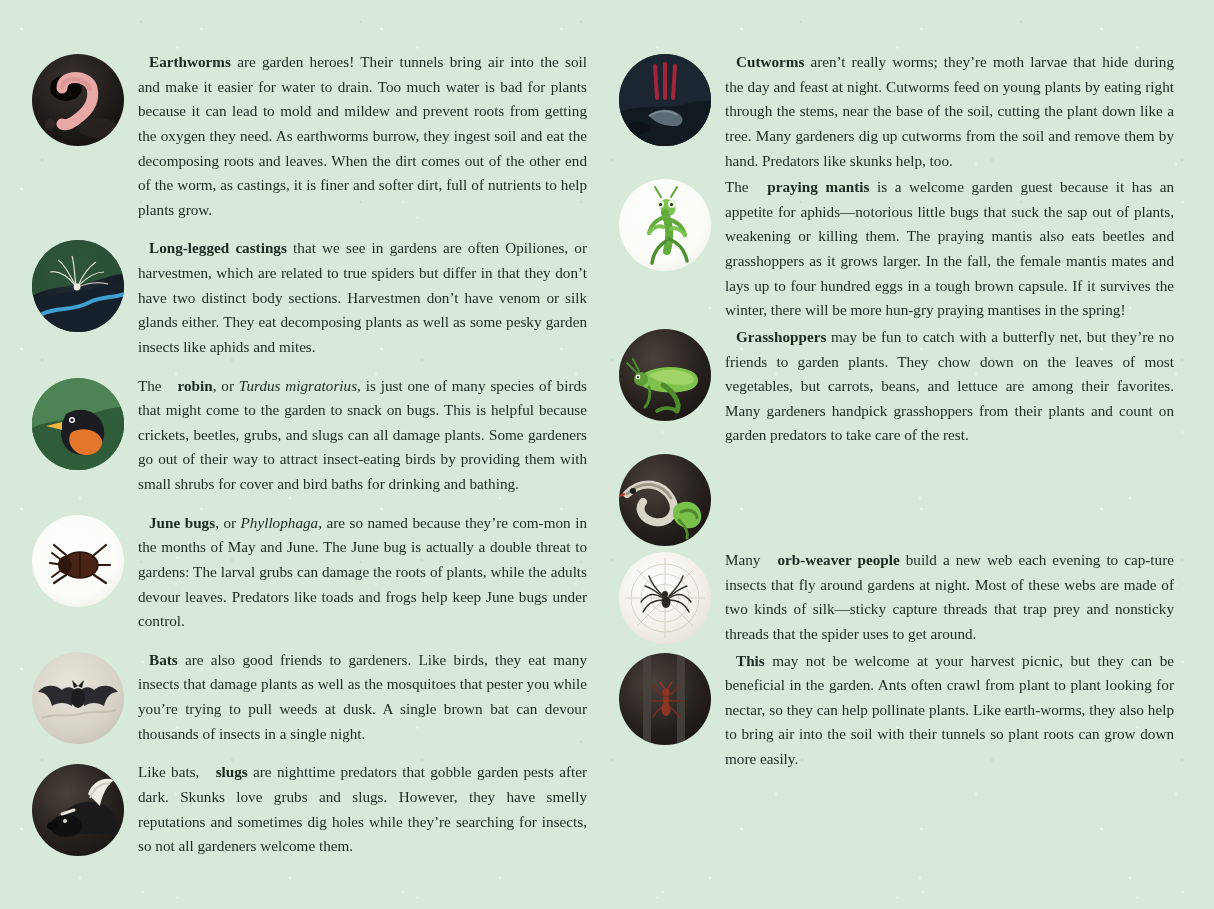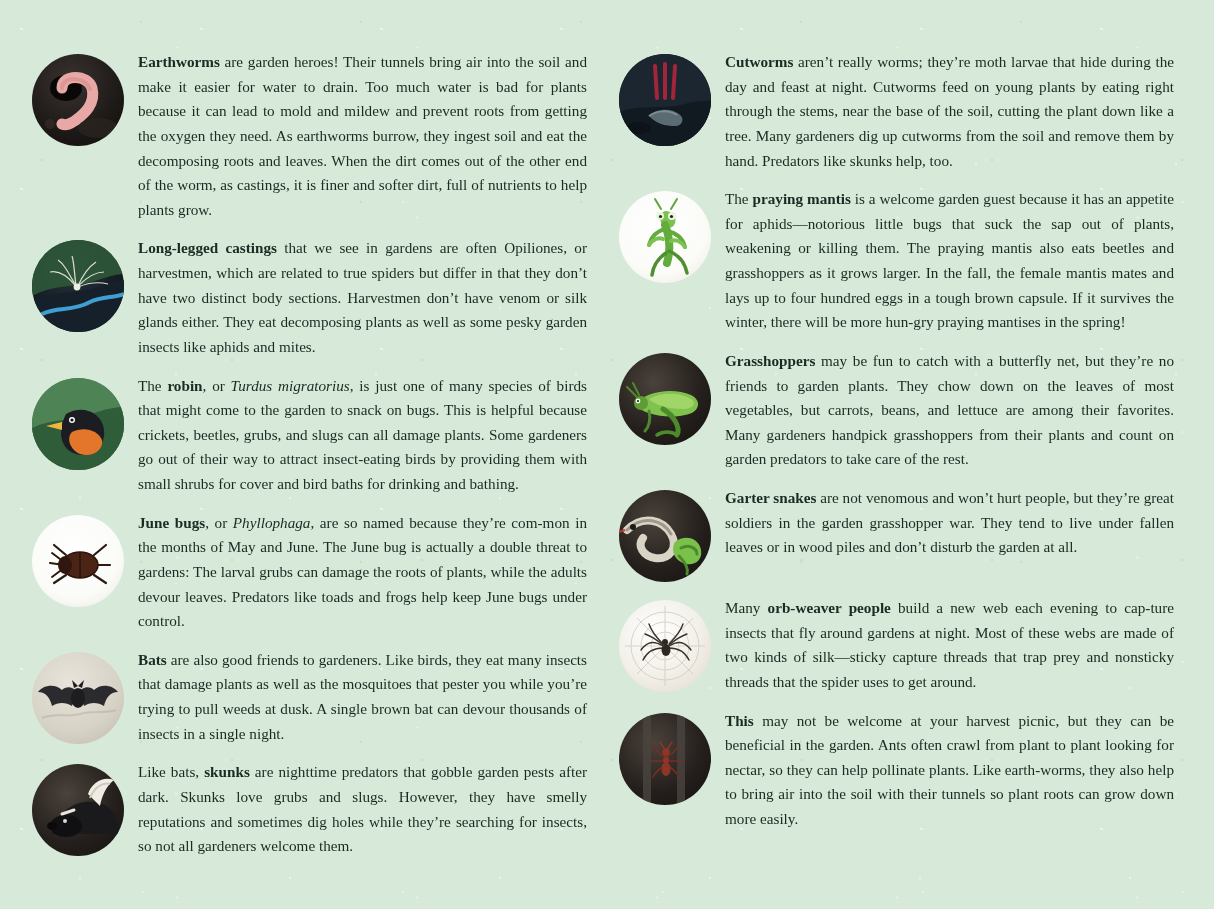--- a/index.html
+++ b/index.html
@@ -63,20 +63,21 @@
     font-size: 15.2px;
     line-height: 1.62;
     text-align: justify;
     text-justify: inter-word;
     hyphens: manual;
     flex: 1 1 auto;
     padding-top: 2px;
   }
   .entry-text b {
     font-weight: 700;
+    margin-left: 11px;
   }
   .entry-text i {
     font-style: italic;
   }
   
   .disc-dark   { background: radial-gradient(circle at 38% 32%, #4a423b 0%, #241f1c 58%, #14110f 100%); }
   .disc-soil   { background: radial-gradient(circle at 42% 30%, #3a3330 0%, #1d1917 60%, #100d0c 100%); }
   .disc-night  { background: radial-gradient(circle at 45% 35%, #26313a 0%, #121a20 65%, #0b1015 100%); }
   .disc-pale   { background: radial-gradient(circle at 40% 35%, #ffffff 0%, #f2efe8 55%, #ded8cd 100%); }
   .disc-white  { background: radial-gradient(circle at 45% 40%, #ffffff 0%, #fbfbf8 60%, #e9e7df 100%); }
@@ -181,25 +182,25 @@
         <svg viewBox="0 0 92 92">
           <path d="M20 70 C26 46 44 36 62 38 C80 40 88 54 86 70 Z" fill="#1a1a1d"></path>
           <path d="M56 30 C60 18 72 12 82 16 C74 22 70 32 68 42 C64 38 60 34 56 30 Z" fill="#efece3"></path>
           <path d="M58 34 C62 24 70 18 78 20" stroke="#cfc9bd" stroke-width="2" fill="none"></path>
           <ellipse cx="34" cy="62" rx="16" ry="11" fill="#101013"></ellipse>
           <ellipse cx="20" cy="62" rx="5" ry="4" fill="#0a0a0c"></ellipse>
           <path d="M30 50 L42 46" stroke="#e9e6dc" stroke-width="3" stroke-linecap="round"></path>
           <circle cx="33" cy="57" r="2" fill="#dcd8cd"></circle>
         </svg>
       </div>
-      <div class="entry-text">Like bats, <b>skunks</b> are nighttime predators that gobble garden pests after dark. Skunks love grubs and slugs. However, they have smelly reputations and sometimes dig holes while they’re searching for insects, so not all gardeners welcome them.</div>
+      <div class="entry-text">Like bats, <b>slugs</b> are nighttime predators that gobble garden pests after dark. Skunks love grubs and slugs. However, they have smelly reputations and sometimes dig holes while they’re searching for insects, so not all gardeners welcome them.</div>
     </div>
   </div>
 
-  <div class="column" style="gap:12px;">
+  <div class="column" style="gap:0;">
 
     <div class="entry" style="margin-top:4px;">
       <div class="thumb disc-night">
         <svg viewBox="0 0 92 92">
           <rect width="92" height="92" fill="#1b2630"></rect>
           <path d="M0 58 C22 50 44 56 66 50 C78 46 88 48 92 46 L92 92 L0 92 Z" fill="#121a21"></path>
           <g stroke="#a3253c" stroke-width="4" stroke-linecap="round">
             <path d="M36 12 L38 44"></path>
               <path d="M46 10 L46 44"></path>
               <path d="M56 12 L54 44"></path>
@@ -255,21 +256,20 @@
         <svg viewBox="0 0 92 92">
           <path d="M8 40 C24 24 44 30 52 44 C60 58 50 70 36 68 C24 66 18 56 24 48" stroke="#d8d4c6" stroke-width="8" fill="none" stroke-linecap="round"></path>
           <path d="M8 40 C24 24 44 30 52 44" stroke="#8e8a78" stroke-width="3" fill="none" stroke-linecap="round" opacity=".8"></path>
           <circle cx="14" cy="37" r="3" fill="#1b1b1b"></circle>
           <path d="M6 40 L0 42" stroke="#c0392b" stroke-width="2"></path>
           <path d="M56 52 C66 44 80 48 82 60 C84 72 72 78 62 72 C54 68 52 58 56 52 Z" fill="#79c14b"></path>
           <path d="M62 58 C70 54 78 58 78 64" stroke="#4e8a2c" stroke-width="3" fill="none" stroke-linecap="round"></path>
           <path d="M60 66 C66 72 70 78 68 84" stroke="#4e8a2c" stroke-width="3" fill="none" stroke-linecap="round"></path>
         </svg>
       </div>
-      <div class="entry-text"><b>Garter snakes</b> are not venomous and won’t hurt people, but they’re great soldiers in the garden grasshopper war. They tend to live under fallen leaves or in wood piles and don’t disturb the garden at all.</div>
     </div>
 
     <div class="entry">
       <div class="thumb disc-pale">
         <svg viewBox="0 0 92 92">
           <g stroke="#cfcabd" stroke-width="1" fill="none" opacity=".8">
             <path d="M46 6 L46 86 M6 46 L86 46 M18 18 L74 74 M74 18 L18 74"></path>
             <circle cx="46" cy="46" r="14"></circle>
               <circle cx="46" cy="46" r="24"></circle>
               <circle cx="46" cy="46" r="34"></circle>

